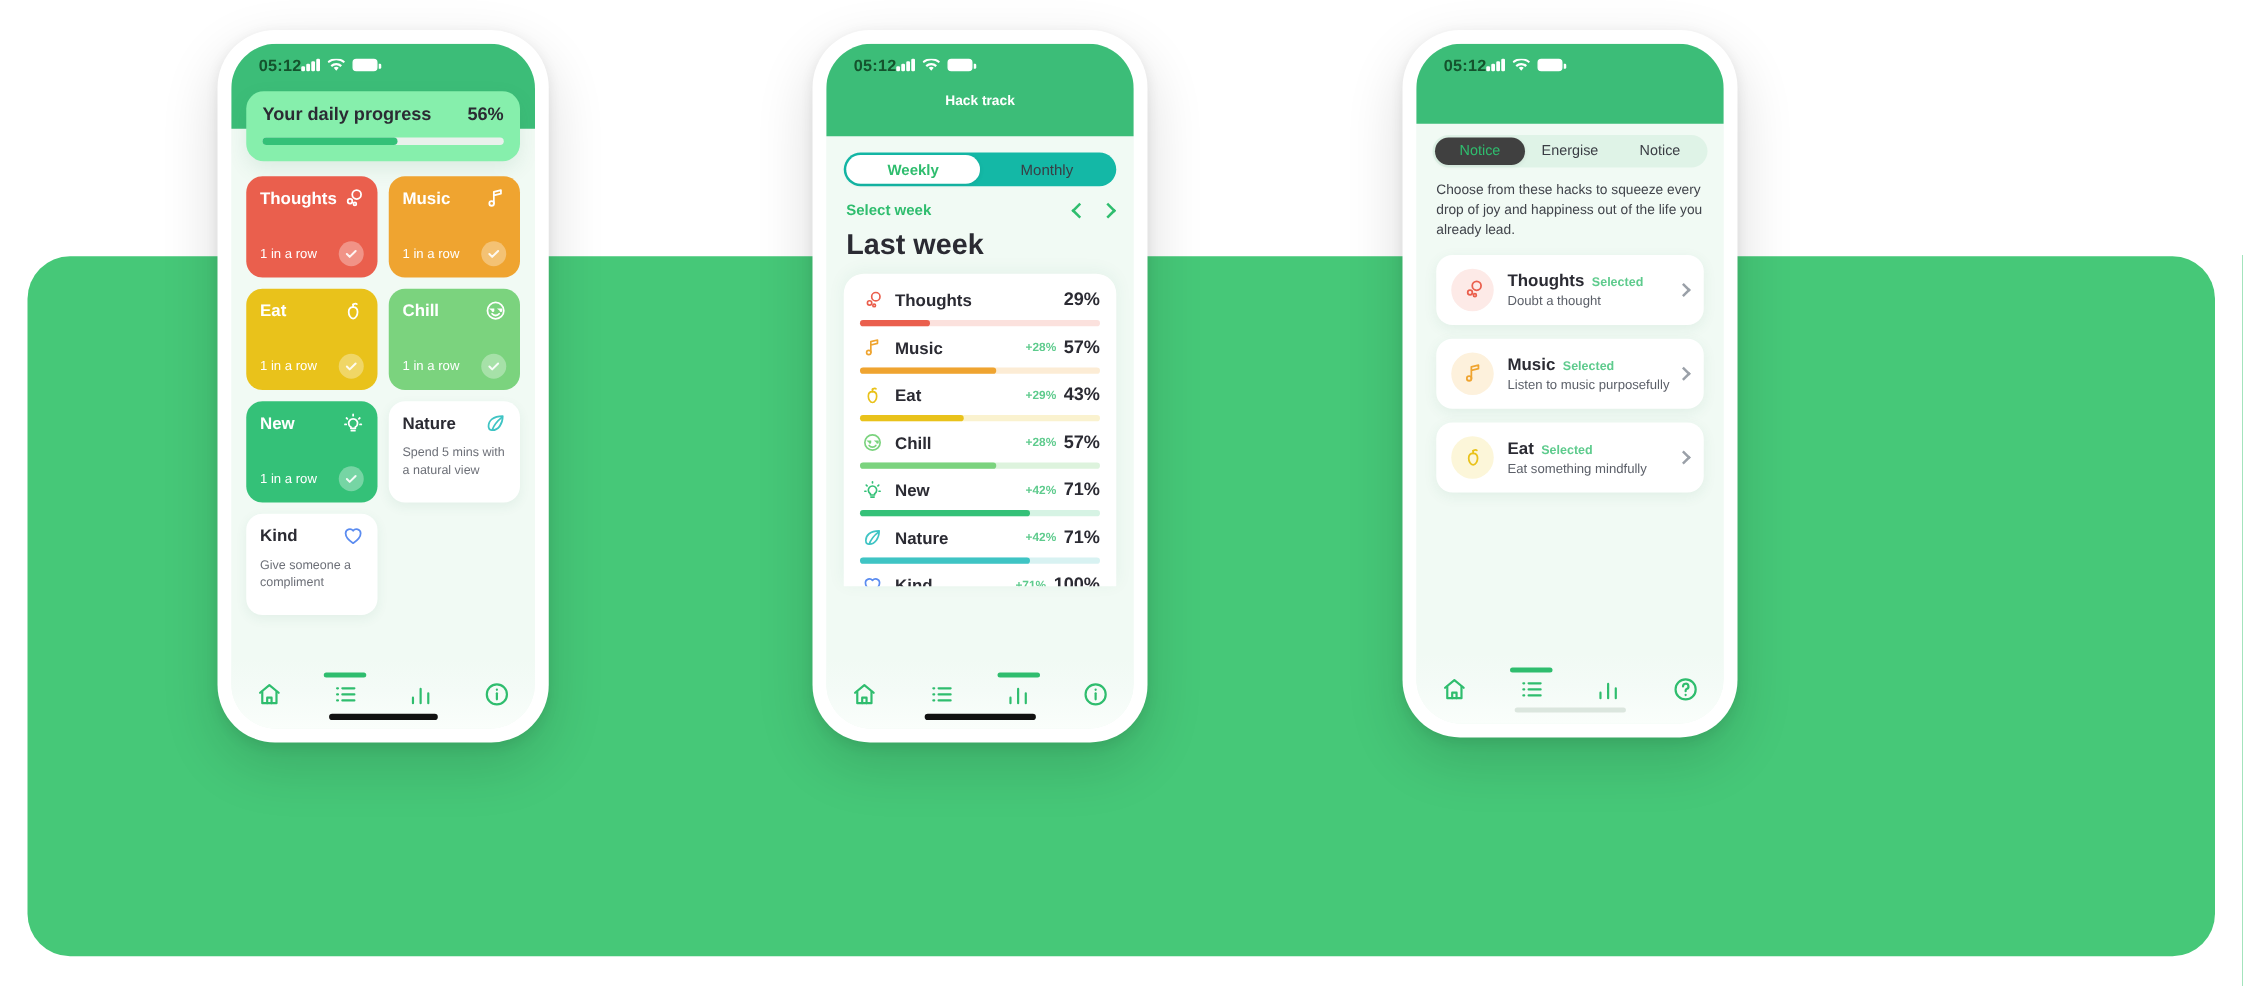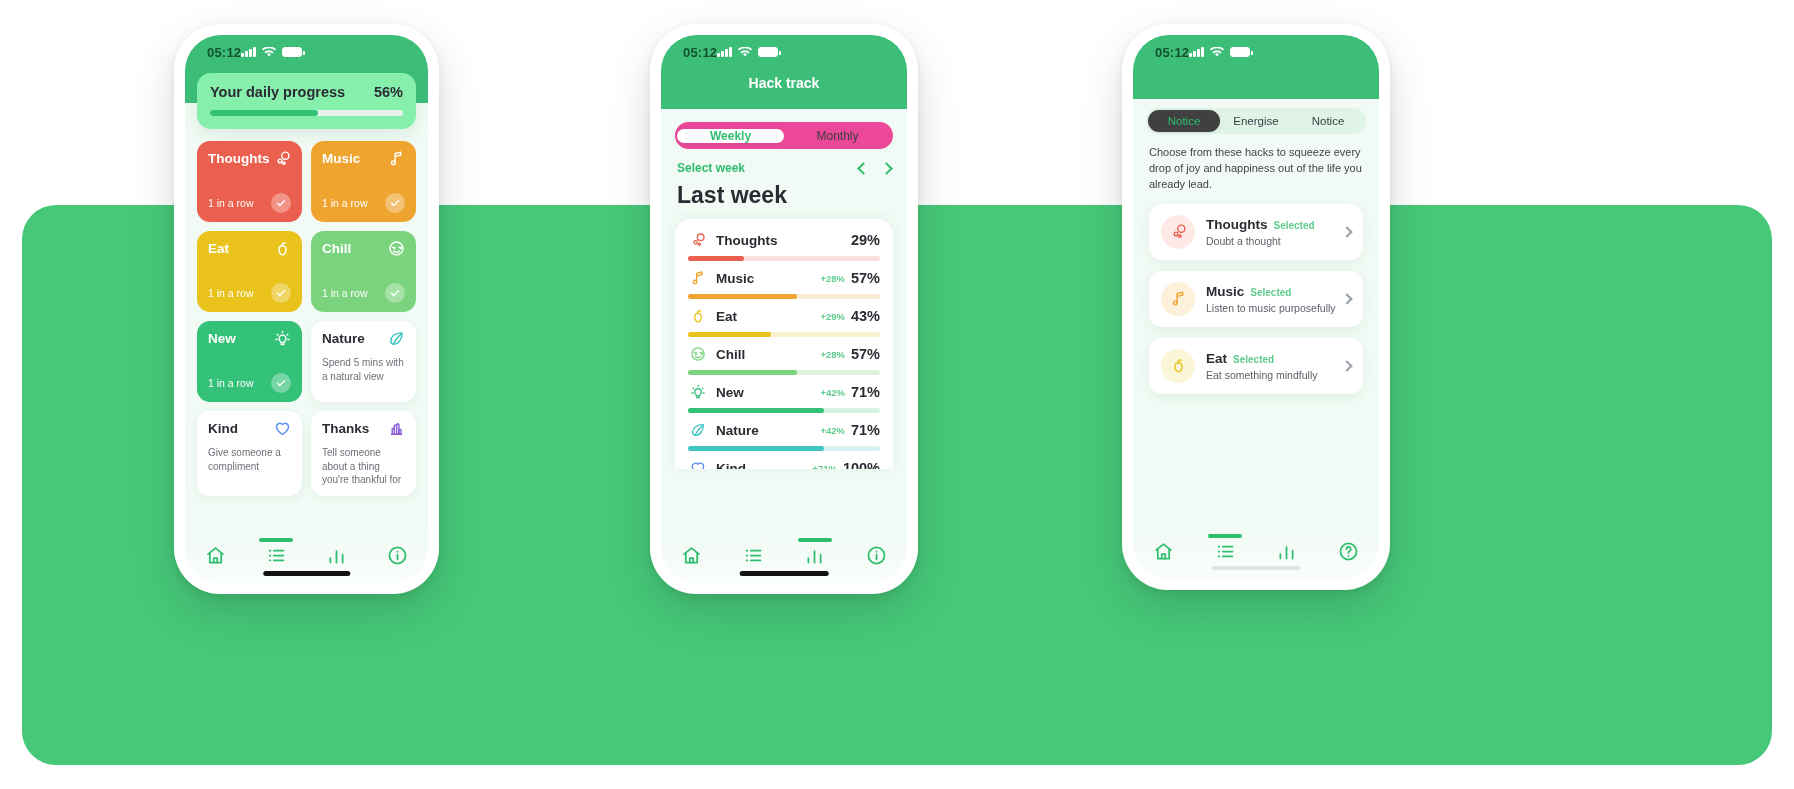--- a/index.html
+++ b/index.html
@@ -105,24 +105,24 @@
     background: rgba(255,255,255,.33);
     display: flex; align-items: center; justify-content: center;
   }
   .tile.done { color: #fff; }
   .tile.white { background: #fff; color: #2b2b33; box-shadow: 0 3px 9px rgba(40,120,80,.07); }
   .tile.white .tile-desc { font-size: 10px; color: #6d7078; line-height: 1.35; margin-top: 9px; }
 
   
   #phone2 { left: 650px; top: 24px; width: 268px; height: 570px; }
   #p2-head { background: #3cbd78; height: 74px; }
-  .p2-title { text-align:center; color:#fff; font-size: 14px; font-weight: bold; padding-top: 6px; }
+  .p2-title { text-align:center; color:#fff; font-size: 11px; font-weight: bold; padding-top: 6px; }
   .seg {
-    margin: 13px 14px 0; height: 27px; background: #ec4899; border-radius: 14px;
-    display: flex; padding: 2px; align-items: center;
+    margin: 13px 14px 0; height: 27px; background: #14b8a6; border-radius: 14px;
+    display: flex; padding: 2px;
   }
   .seg div {
     flex: 1; display:flex; align-items:center; justify-content:center;
     font-size: 12px; border-radius: 13px; color: #3a3d44;
   }
   .seg div.on { background:#fff; color:#2fbd6e; font-weight: bold; box-shadow: 0 1px 4px rgba(0,0,0,.07); }
   .selweek-row { display:flex; align-items:center; padding: 12px 16px 0; }
   .selweek { font-size: 12px; font-weight: bold; color: #2fbd6e; }
   .selweek-arrows { margin-left:auto; display:flex; gap:14px; }
   .chev-g { width: 9px; height: 9px; border-top: 2.4px solid #2fbd6e; border-right: 2.4px solid #2fbd6e; }
@@ -331,35 +331,20 @@
           <div class="tile white">
             <div class="tile-top">
               <span class="tile-name">Kind</span>
               <span class="tile-icon">
                 <svg width="17" height="17" viewBox="0 0 24 24" fill="none" stroke="#5b8cf0" stroke-width="2" stroke-linecap="round" stroke-linejoin="round">
                   <path d="M12 20.5S3.5 15 3.5 9.3A4.8 4.8 0 0 1 12 6.5a4.8 4.8 0 0 1 8.5 2.8C20.5 15 12 20.5 12 20.5z"></path>
                 </svg>
               </span>
             </div>
             <div class="tile-desc">Give someone a compliment</div>
-          </div>
-          <div class="tile white">
-            <div class="tile-top">
-              <span class="tile-name">Thanks</span>
-              <span class="tile-icon">
-                <svg width="17" height="17" viewBox="0 0 24 24" fill="none" stroke="#8b5bd6" stroke-width="2" stroke-linecap="round" stroke-linejoin="round">
-                  <path d="M9 20V8.5a1.6 1.6 0 1 1 3.2 0"></path>
-                  <path d="M12.2 20V7a1.6 1.6 0 1 1 3.2 0v13"></path>
-                  <path d="M6 20v-6a1.6 1.6 0 1 1 3-.2"></path>
-                  <path d="M15.4 20v-5a1.6 1.6 0 1 1 3 0v5"></path>
-                  <path d="M5 20h14"></path>
-                </svg>
-              </span>
-            </div>
-            <div class="tile-desc">Tell someone about a thing you're thankful for</div>
           </div>
         </div>
     </div>
 
     <div class="navbar" id="p1-nav">
         <div class="navitem"><span><svg width="21" height="21" viewBox="0 0 24 24" fill="none" stroke="#2fbd6e" stroke-width="2" stroke-linecap="round" stroke-linejoin="round">
               <path d="M3.5 10.5L12 3.5l8.5 7"></path>
               <path d="M5.5 9.5V20h13V9.5"></path>
               <path d="M10 20v-5h4v5"></path>
             </svg></span></div>

